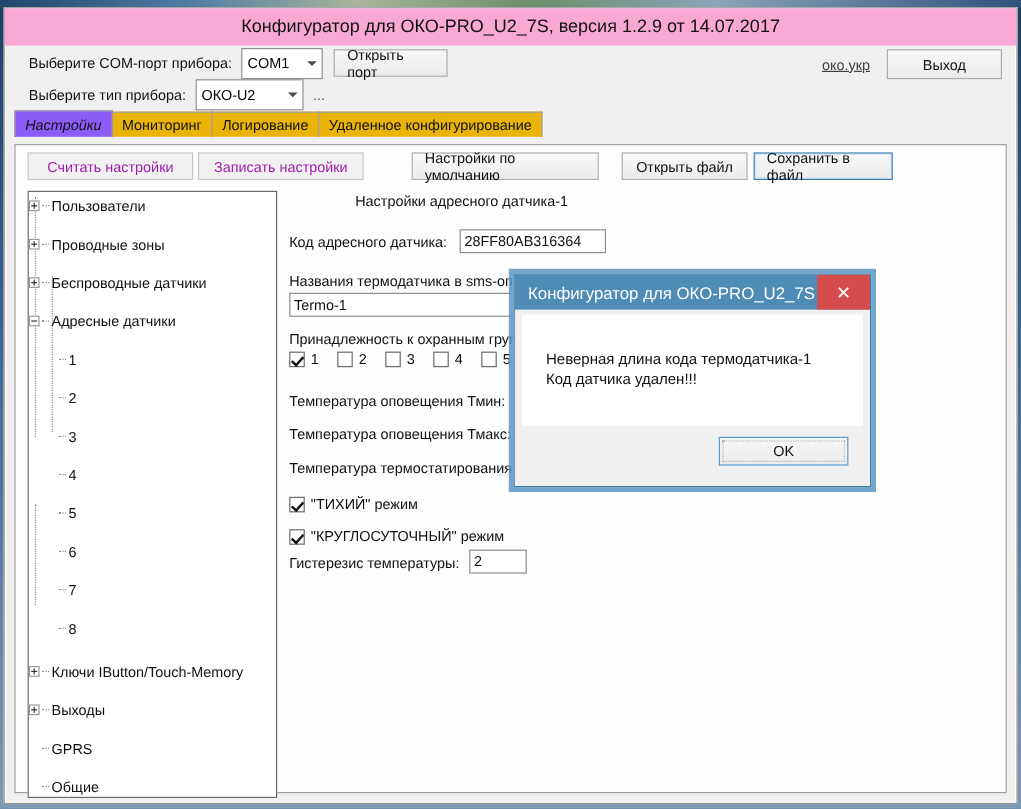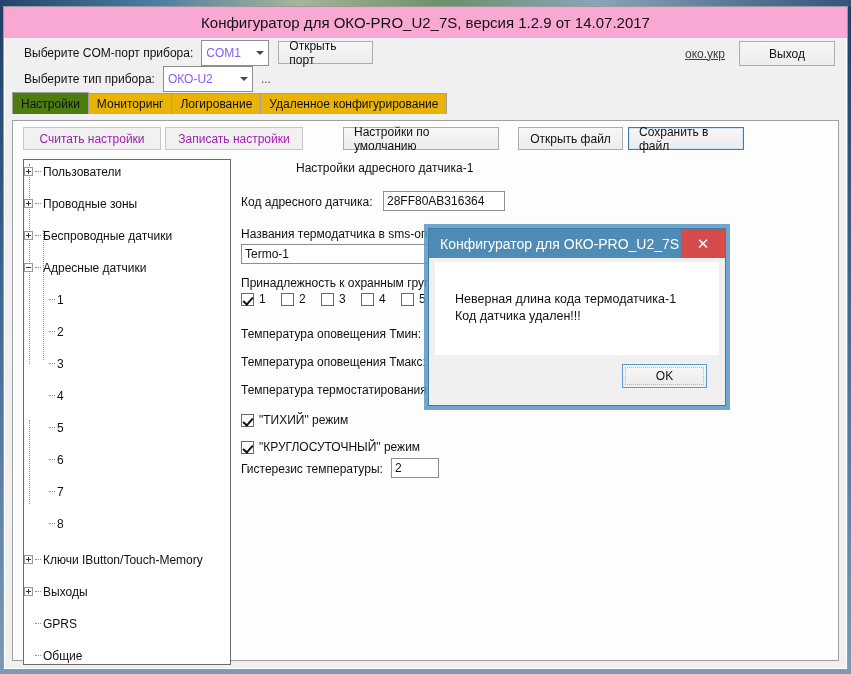--- a/index.html
+++ b/index.html
@@ -49,21 +49,21 @@
   .row2 { position: absolute; left: 12px; top: 29px; }
   .lbl { color: #111; font-size: 12px; }
 
   .combo {
     position: relative;
     height: 26px;
     background: #fff;
     border: 1px solid #8e8e8e;
     display: inline-flex; align-items: center;
     padding: 0 20px 0 4px;
-    font-size: 12px; color: #8b5cf6;
+    font-size: 12px; color: #000000;
   }
   .combo .chev {
     position: absolute; right: 4px; top: 50%;
     width: 0; height: 0; margin-top: -2px;
     border-left: 4px solid transparent;
     border-right: 4px solid transparent;
     border-top: 4px solid #4a4a4a;
   }
 
   .btn {
@@ -86,21 +86,21 @@
   .tabs { position: relative; margin: 2px 8px 0 8px; height: 22px; display: flex; align-items: flex-end; }
   .tab {
     height: 21px; padding: 0 8px;
     display: flex; align-items: center;
     font-size: 12px; color: #111;
     background: #eab308;
     border: 1px solid #a0a0a0;
     border-bottom: none;
     margin-right: -1px;
   }
-  .tab.active { background: #4d7c0f; height: 22px; position: relative; z-index: 3; }
+  .tab.active { background: #8b5cf6; height: 22px; position: relative; z-index: 3; font-style: italic; }
 
   .panel {
     position: absolute;
     left: 8px; right: 8px; top: 113px; bottom: 8px;
     background: #fdfdfd;
     border: 1px solid #a0a0a0;
   }
 
   .toolbar2 { position: absolute; left: 0; top: 6px; width: 100%; height: 26px; }
   .toolbar2 .btn { position: absolute; top: 0; }
@@ -180,21 +180,21 @@
     position: absolute; left: 6px; right: 6px; top: 33px; height: 93px;
     background: #fff;
   }
   .dlg-msg {
     position: absolute; left: 20px; top: 29px;
     font-size: 12.5px; color: #111; line-height: 17px;
   }
   .dlg-foot { position: absolute; left: 6px; right: 6px; top: 126px; bottom: 4px; background: #f0f0f0; }
   .dlg-ok {
     position: absolute; right: 12px; top: 9px;
-    width: 85px; height: 24px;
+    width: 108px; height: 24px;
     background: linear-gradient(180deg,#f7f7f7 0%, #ebebeb 100%);
     border: 1px solid #5b9bd5;
     display: flex; align-items: center; justify-content: center;
     font-size: 12px; color: #111; cursor: default;
   }
   .dlg-ok::after {
     content:""; position: absolute; left: 2px; top: 2px; right: 2px; bottom: 2px;
     border: 1px dotted #b9b9b9;
   }
 </style>

